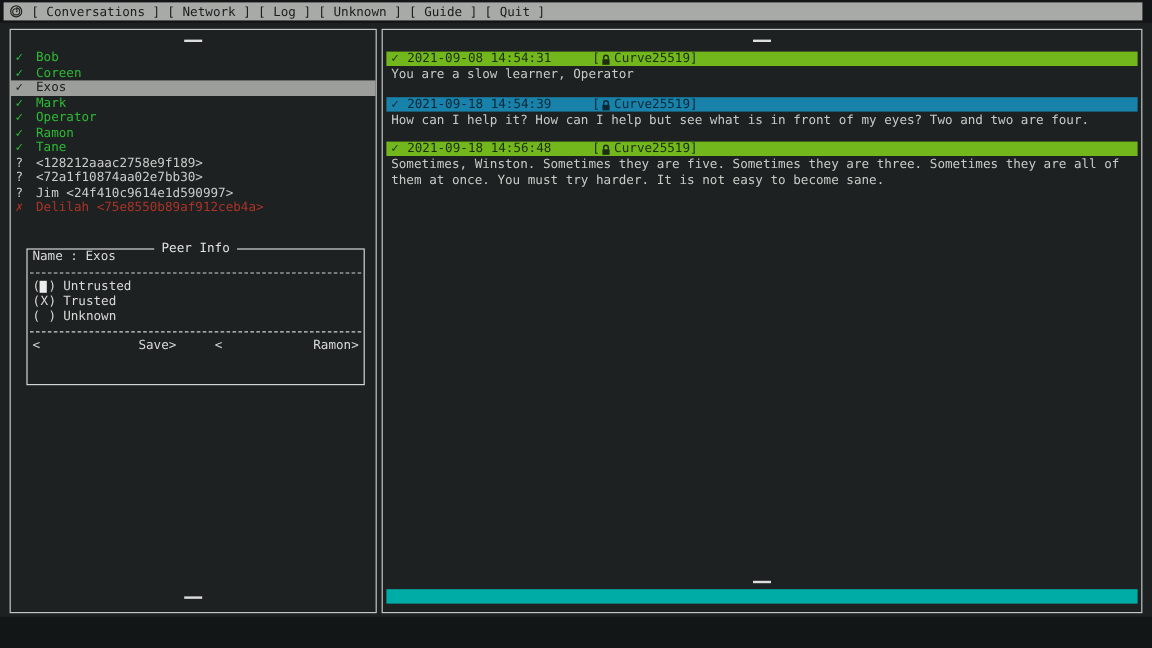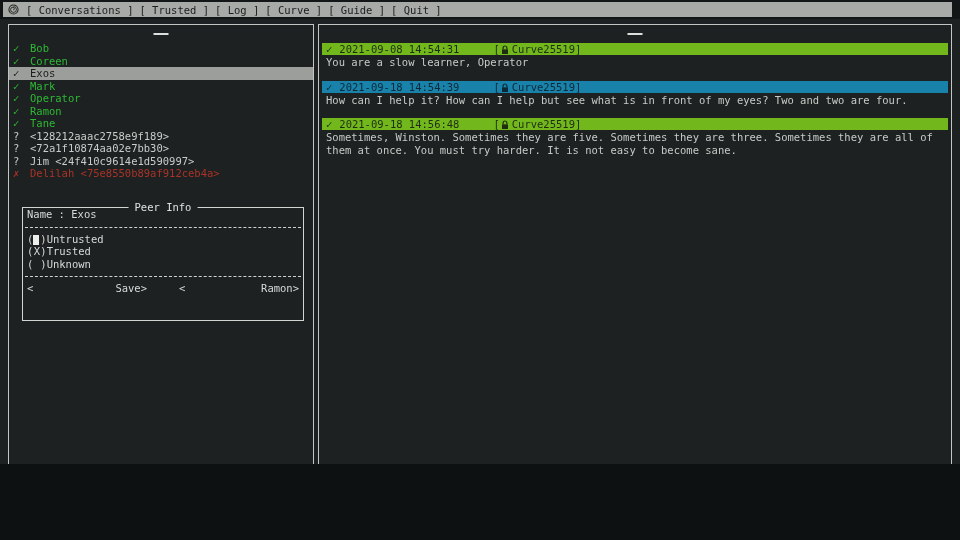--- a/index.html
+++ b/index.html
@@ -1,16 +1,16 @@
 <!DOCTYPE html>
 <html><head>
 <meta charset="utf-8">
 <style>
   html,body{margin:0;padding:0;background:#0e1112;}
-  .screen{position:relative;width:960px;height:464px;background:#131617;overflow:hidden;
+  .screen{position:relative;width:960px;height:540px;background:#131617;overflow:hidden;
     font-family:"DejaVu Sans Mono","DejaVu Sans",monospace;font-size:10.5px;}
   
   .menubar{position:absolute;left:3px;right:8px;top:2px;height:15px;background:#a7aaa7;
     color:#1a1d1d;display:flex;align-items:center;}
   .logo{display:flex;align-items:center;margin:0 7px 0 5px;}
   .menu-items{display:flex;align-items:center;}
   .menu-item{margin-right:6px;white-space:pre;cursor:default;}
   
   .main{position:absolute;left:0;top:19px;width:960px;height:495px;background:#1d2122;}
   .panel{position:absolute;top:5px;height:485px;border:1px solid #c3c7c3;background:#1d2122;}
@@ -32,21 +32,21 @@
   .peerinfo{position:absolute;left:13px;top:182px;width:280px;height:112px;border:1px solid #d2d6d2;
     color:#d7dad7;}
   .pi-title{position:absolute;top:-7px;left:50%;transform:translateX(-50%);background:#1d2122;
     padding:0 6px;white-space:pre;color:#dfe2df;}
   .pi-line{padding-left:4px;line-height:12.5px;white-space:pre;}
   .pi-line.first{margin-top:6px;}
   .pi-sep{border-top:1px dashed #cfd3cf;margin:6px 2px 5px 2px;height:0;}
   .radio-row{padding-left:4px;line-height:12.5px;white-space:pre;}
   .rmark{display:inline-block;width:7px;text-align:center;}
   .rcursor{display:inline-block;width:6px;height:10px;background:#eceeec;vertical-align:-2px;margin:0 1px 0 0;}
-  .rlabel{margin-left:0;}
+  .rlabel{margin-left:6px;}
   .pi-buttons{display:flex;justify-content:space-between;padding:0 4px;margin-top:5px;}
   .pi-btn{display:flex;width:120px;line-height:12px;cursor:default;}
   .btn-label{flex:1;margin-left:7px;text-align:right;}
   
   .messages{position:absolute;top:18px;left:3px;right:3px;}
   .msg{margin-bottom:12px;}
   .msg-header{height:12px;line-height:12px;padding-left:4px;display:flex;align-items:center;white-space:pre;}
   .msg-header.green{background:#72b81d;color:#1e2c10;}
   .msg-header.blue{background:#1982ab;color:#0a2836;}
   .mcheck{margin-right:7px;}
@@ -68,23 +68,23 @@
 
   <div class="menubar">
     <span class="logo">
       <svg width="11" height="11" viewBox="0 0 12 12">
         <circle cx="6" cy="6" r="5" fill="none" stroke="#22251f" stroke-width="1.1"></circle>
         <path d="M6 2.8a3.2 3.2 0 1 1-3.2 3.2 2.4 2.4 0 0 1 2.4-2.4 1.7 1.7 0 0 1 1.7 1.7 1.1 1.1 0 0 1-1.1 1.1" fill="none" stroke="#22251f" stroke-width="1"></path>
       </svg>
     </span>
     <div class="menu-items">
         <span class="menu-item">[ Conversations ]</span>
-        <span class="menu-item">[ Trusted ]</span>
+        <span class="menu-item">[ Network ]</span>
         <span class="menu-item">[ Log ]</span>
-        <span class="menu-item">[ Curve ]</span>
+        <span class="menu-item">[ Unknown ]</span>
         <span class="menu-item">[ Guide ]</span>
         <span class="menu-item">[ Quit ]</span>
       </div>
   </div>
 
   <div class="main">
 
     <div class="panel left">
       <div class="dash top"></div>
       <div class="contact-list">

